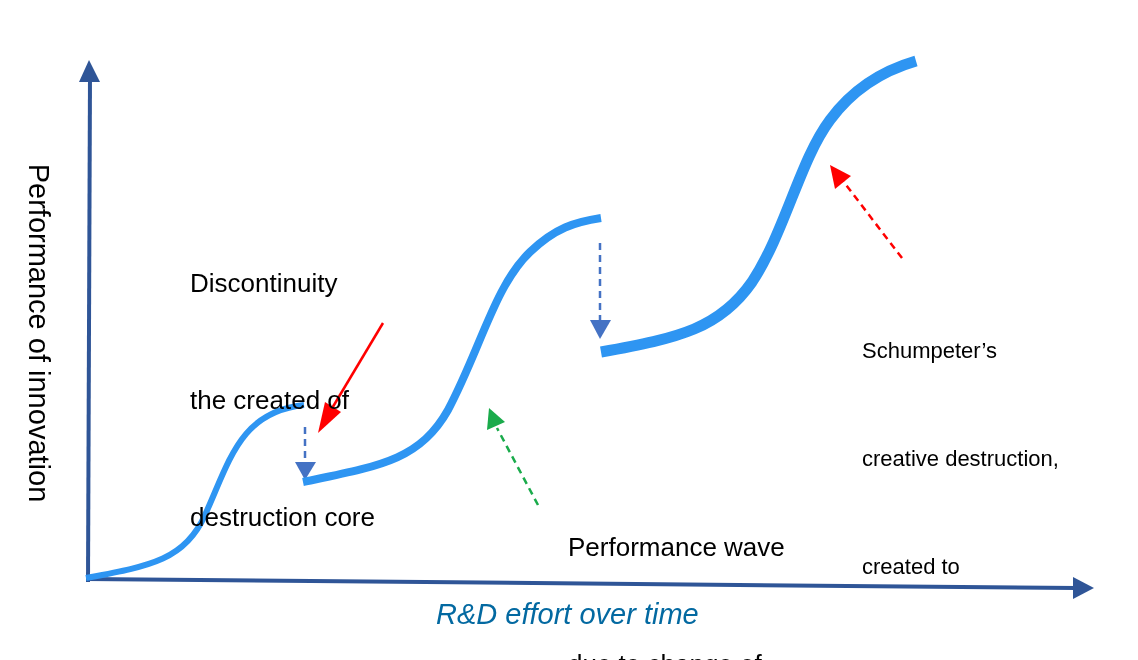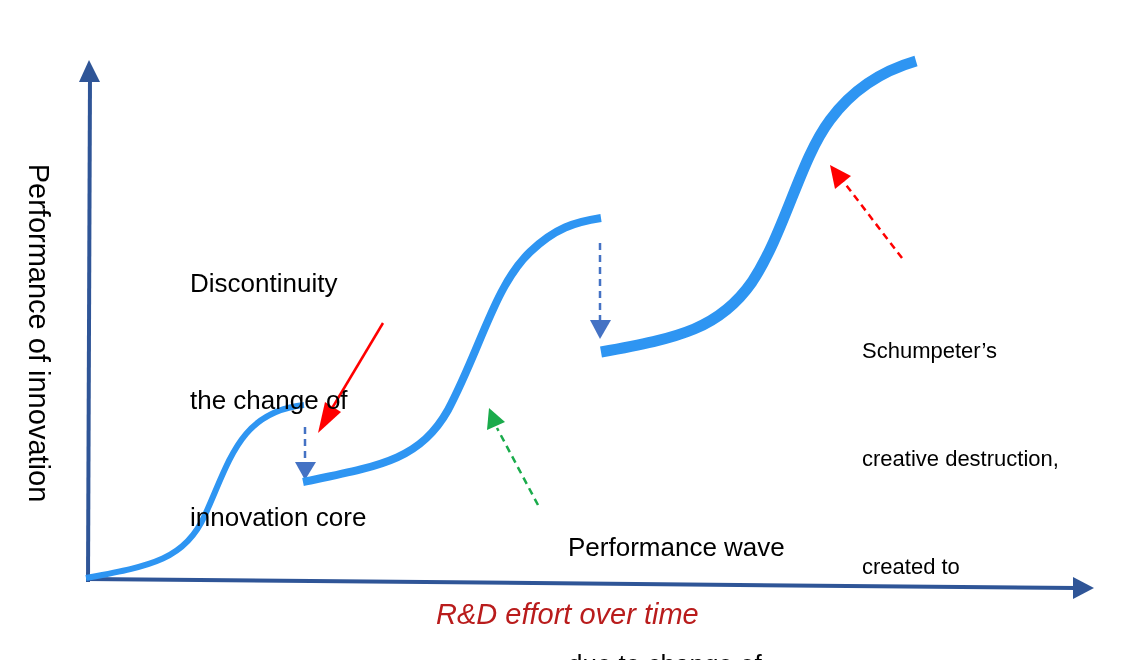--- a/index.html
+++ b/index.html
@@ -1,21 +1,21 @@
 <!DOCTYPE html>
 <html><head>
 <meta charset="utf-8">
 <style>
   html, body { margin: 0; padding: 0; background: #ffffff; }
   body { width: 1138px; height: 660px; position: relative; overflow: hidden; font-family: "Liberation Sans", "DejaVu Sans", sans-serif; }
   #diagram { position: absolute; left: 0; top: 0; width: 1138px; height: 660px; }
   .label { position: absolute; color: #000000; font-family: "Liberation Sans", "DejaVu Sans", sans-serif; font-size: 26px; line-height: 39px; white-space: pre; }
   .y-label { position: absolute; left: 8px; top: 138px; width: 60px; height: 390px; }
   .y-label span { position: absolute; left: 50%; top: 50%; transform: translate(-50%, -50%) rotate(90deg); white-space: nowrap; font-size: 29px; color: #000; font-family: "Liberation Sans", "DejaVu Sans", sans-serif; }
-  .x-label { position: absolute; left: 436px; top: 598px; font-size: 29px; font-style: italic; color: #b91c1c; font-family: "Liberation Sans", "DejaVu Sans", sans-serif; white-space: nowrap; }
+  .x-label { position: absolute; left: 436px; top: 598px; font-size: 29px; font-style: italic; color: #0369a1; font-family: "Liberation Sans", "DejaVu Sans", sans-serif; white-space: nowrap; }
   .line-block { display: block; }
 </style>
 </head>
 <body>
 
 <svg id="diagram" viewBox="0 0 1138 660" width="1138" height="660" xmlns="http://www.w3.org/2000/svg">
 
   <g>
     <line x1="88" y1="582" x2="90" y2="76" stroke="#2f5597" stroke-width="4"></line>
     <polygon points="89,60 79,82 100,82" fill="#2f5597"></polygon>
@@ -58,22 +58,22 @@
   </g>
 </svg>
 
 <div class="y-label">
   <span>Performance of innovation</span>
 </div>
 <div class="x-label">R&amp;D effort over time</div>
 
 <div class="label" style="left:190px; top:186px;">
   <span class="line-block">Discontinuity</span>
-  <span class="line-block">the change of</span>
-  <span class="line-block">innovation core</span>
+  <span class="line-block">the created of</span>
+  <span class="line-block">destruction core</span>
 </div>
 
 <div class="label" style="left:568px; top:450px;">
   <span class="line-block">Performance wave</span>
   <span class="line-block">due to change of</span>
   
 </div>
 
 <div class="label" style="left:862px; top:261px; font-size:22px; line-height:36px;">
   <span class="line-block">Schumpeter’s</span>

